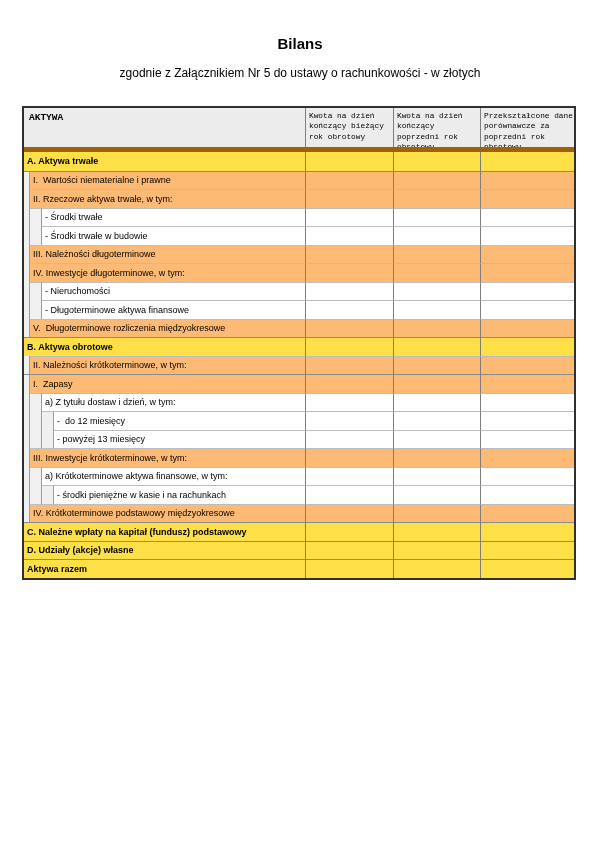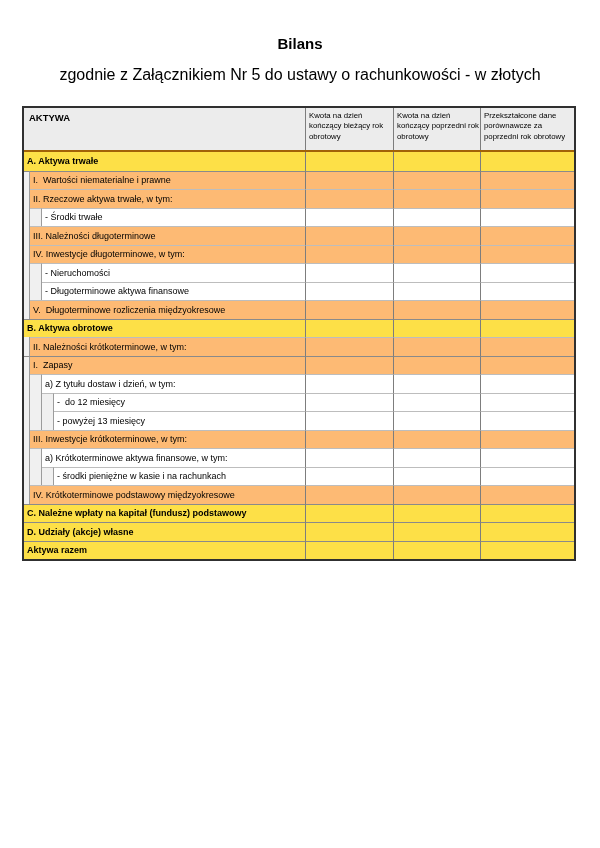--- a/index.html
+++ b/index.html
@@ -16,38 +16,39 @@
     position: absolute;
     top: 35px; left: 0; right: 0;
     text-align: center;
     font-size: 15px;
     font-weight: bold;
   }
   .subtitle {
     position: absolute;
     top: 66px; left: 0; right: 0;
     text-align: center;
-    font-size: 16px;
+    font-size: 12px;
   }
   .bilans-table {
     position: absolute;
     left: 22px; top: 106px;
     width: 554px;
     border: 2px solid #303030;
     box-sizing: border-box;
     background: #ffffff;
   }
   .bilans-table * { box-sizing: border-box; }
 
   
   .thead {
     display: flex;
     height: 44px;
     background: #ececec;
-    border-bottom: 2px solid #a16207;
+    border-bottom: 5px solid #a16207;
+    font-family: Liberation Mono, monospace;
   }
   .th-label {
     flex: 1;
     padding: 4px 2px 0 5px;
     font-size: 9.5px;
     font-weight: bold;
   }
   .th-val {
     border-left: 1px solid #7d7d7d;
     font-size: 7.8px;
@@ -126,20 +127,28 @@
         <div class="row">
           <div class="gut g0"></div>
           <div class="gut gn bt-light"></div>
           <div class="cell-label bg-white bt-light">- Środki trwałe</div>
           <div class="cell-val w2 bg-white bt-light"></div>
           <div class="cell-val w3 bg-white bt-light"></div>
           <div class="cell-val w4 bg-white bt-light"></div>
         </div>
         <div class="row">
           <div class="gut g0"></div>
+          <div class="gut gn"></div>
+          <div class="cell-label bg-white bt-light">- Środki trwałe w budowie</div>
+          <div class="cell-val w2 bg-white bt-light"></div>
+          <div class="cell-val w3 bg-white bt-light"></div>
+          <div class="cell-val w4 bg-white bt-light"></div>
+        </div>
+        <div class="row">
+          <div class="gut g0"></div>
           <div class="cell-label bg-sub bt-light">III. Należności długoterminowe</div>
           <div class="cell-val w2 bg-sub bt-light"></div>
           <div class="cell-val w3 bg-sub bt-light"></div>
           <div class="cell-val w4 bg-sub bt-light"></div>
         </div>
         <div class="row">
           <div class="gut g0"></div>
           <div class="cell-label bg-sub bt-light">IV. Inwestycje długoterminowe, w tym:</div>
           <div class="cell-val w2 bg-sub bt-light"></div>
           <div class="cell-val w3 bg-sub bt-light"></div>

